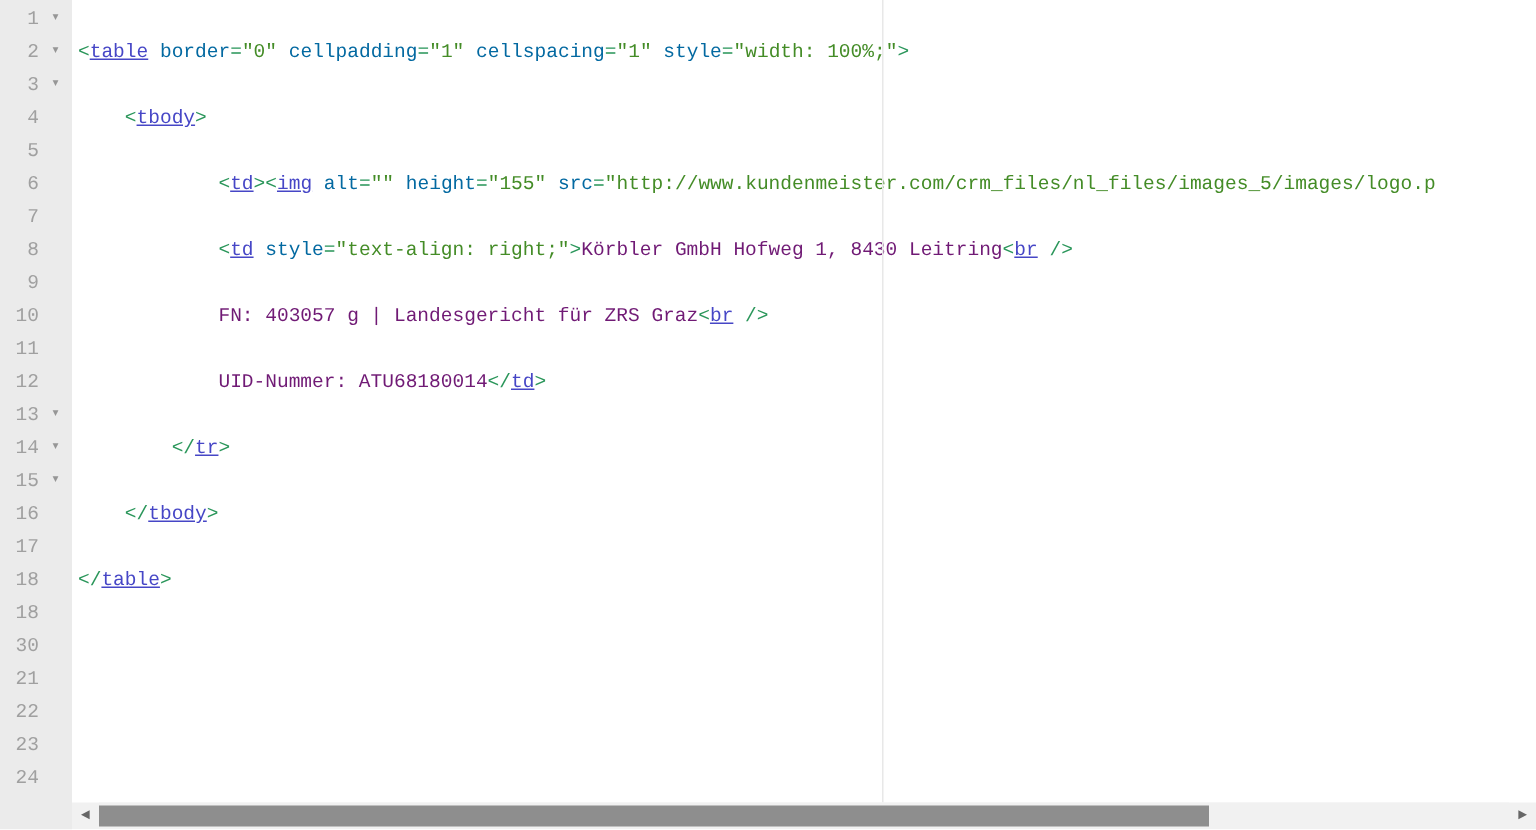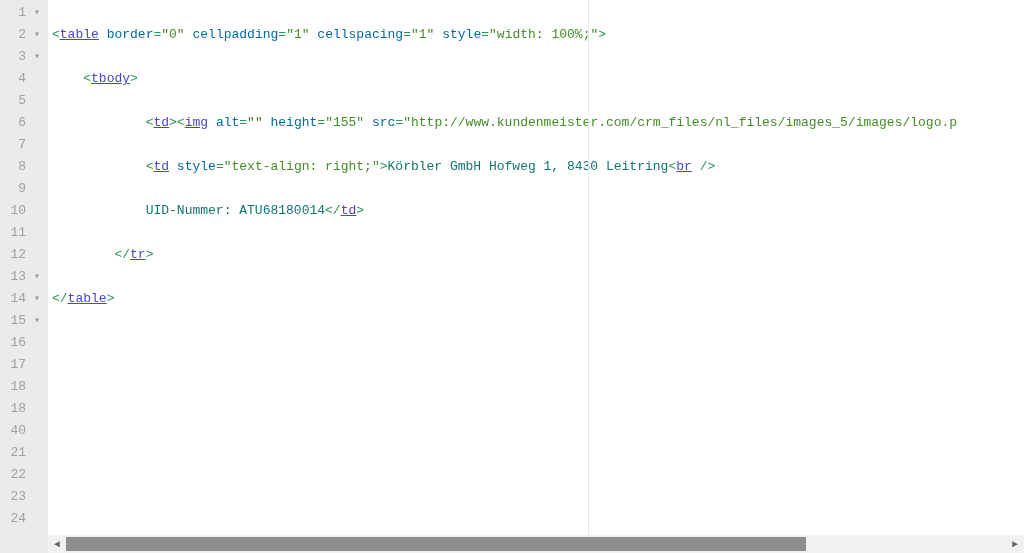--- a/index.html
+++ b/index.html
@@ -63,21 +63,21 @@
       left: 540px;
       width: 1px;
       background: #e8e8e8;
       pointer-events: none;
     }
     
     .pun  { color: #2a965a; } 
     .tag  { color: #4646c6; text-decoration: underline; } 
     .attr { color: #0369a1; } 
     .aval { color: #448c27; } 
-    .txt  { color: #0f766e; }    
+    .txt  { color: #701a75; }    
     
     .hscroll {
       position: absolute;
       left: 0; right: 0; bottom: 0;
       height: 18px;
       background: #f1f1f1;
       display: flex;
       align-items: center;
     }
     .hscroll .arrow {
@@ -175,21 +175,21 @@
       </div>
       <div class="ln">
         <span>18</span>
         <span class="fold"></span>
       </div>
       <div class="ln">
         <span>18</span>
         <span class="fold"></span>
       </div>
       <div class="ln">
-        <span>40</span>
+        <span>30</span>
         <span class="fold"></span>
       </div>
       <div class="ln">
         <span>21</span>
         <span class="fold"></span>
       </div>
       <div class="ln">
         <span>22</span>
         <span class="fold"></span>
       </div>
@@ -202,22 +202,24 @@
         <span class="fold"></span>
       </div>
     </div>
   <div class="code-area">
     <div class="ruler"></div>
     <div class="code-lines">
 <div class="code-line"><span class="pun">&lt;</span><span class="tag">table</span> <span class="attr">border</span><span class="pun">=</span><span class="aval">"0"</span> <span class="attr">cellpadding</span><span class="pun">=</span><span class="aval">"1"</span> <span class="attr">cellspacing</span><span class="pun">=</span><span class="aval">"1"</span> <span class="attr">style</span><span class="pun">=</span><span class="aval">"width: 100%;"</span><span class="pun">&gt;</span></div>
 <div class="code-line"><span>    </span><span class="pun">&lt;</span><span class="tag">tbody</span><span class="pun">&gt;</span></div>
 <div class="code-line"><span>            </span><span class="pun">&lt;</span><span class="tag">td</span><span class="pun">&gt;&lt;</span><span class="tag">img</span> <span class="attr">alt</span><span class="pun">=</span><span class="aval">""</span> <span class="attr">height</span><span class="pun">=</span><span class="aval">"155"</span> <span class="attr">src</span><span class="pun">=</span><span class="aval">"http://www.kundenmeister.com/crm_files/nl_files/images_5/images/logo.p</span></div>
 <div class="code-line"><span>            </span><span class="pun">&lt;</span><span class="tag">td</span> <span class="attr">style</span><span class="pun">=</span><span class="aval">"text-align: right;"</span><span class="pun">&gt;</span><span class="txt">Körbler GmbH Hofweg 1, 8430 Leitring</span><span class="pun">&lt;</span><span class="tag">br</span> <span class="pun">/&gt;</span></div>
+<div class="code-line"><span>            </span><span class="txt">FN: 403057 g | Landesgericht für ZRS Graz</span><span class="pun">&lt;</span><span class="tag">br</span> <span class="pun">/&gt;</span></div>
 <div class="code-line"><span>            </span><span class="txt">UID-Nummer: ATU68180014</span><span class="pun">&lt;/</span><span class="tag">td</span><span class="pun">&gt;</span></div>
 <div class="code-line"><span>        </span><span class="pun">&lt;/</span><span class="tag">tr</span><span class="pun">&gt;</span></div>
+<div class="code-line"><span>    </span><span class="pun">&lt;/</span><span class="tag">tbody</span><span class="pun">&gt;</span></div>
 <div class="code-line"><span class="pun">&lt;/</span><span class="tag">table</span><span class="pun">&gt;</span></div>
 
 
 
 
 
 
 
 
 

